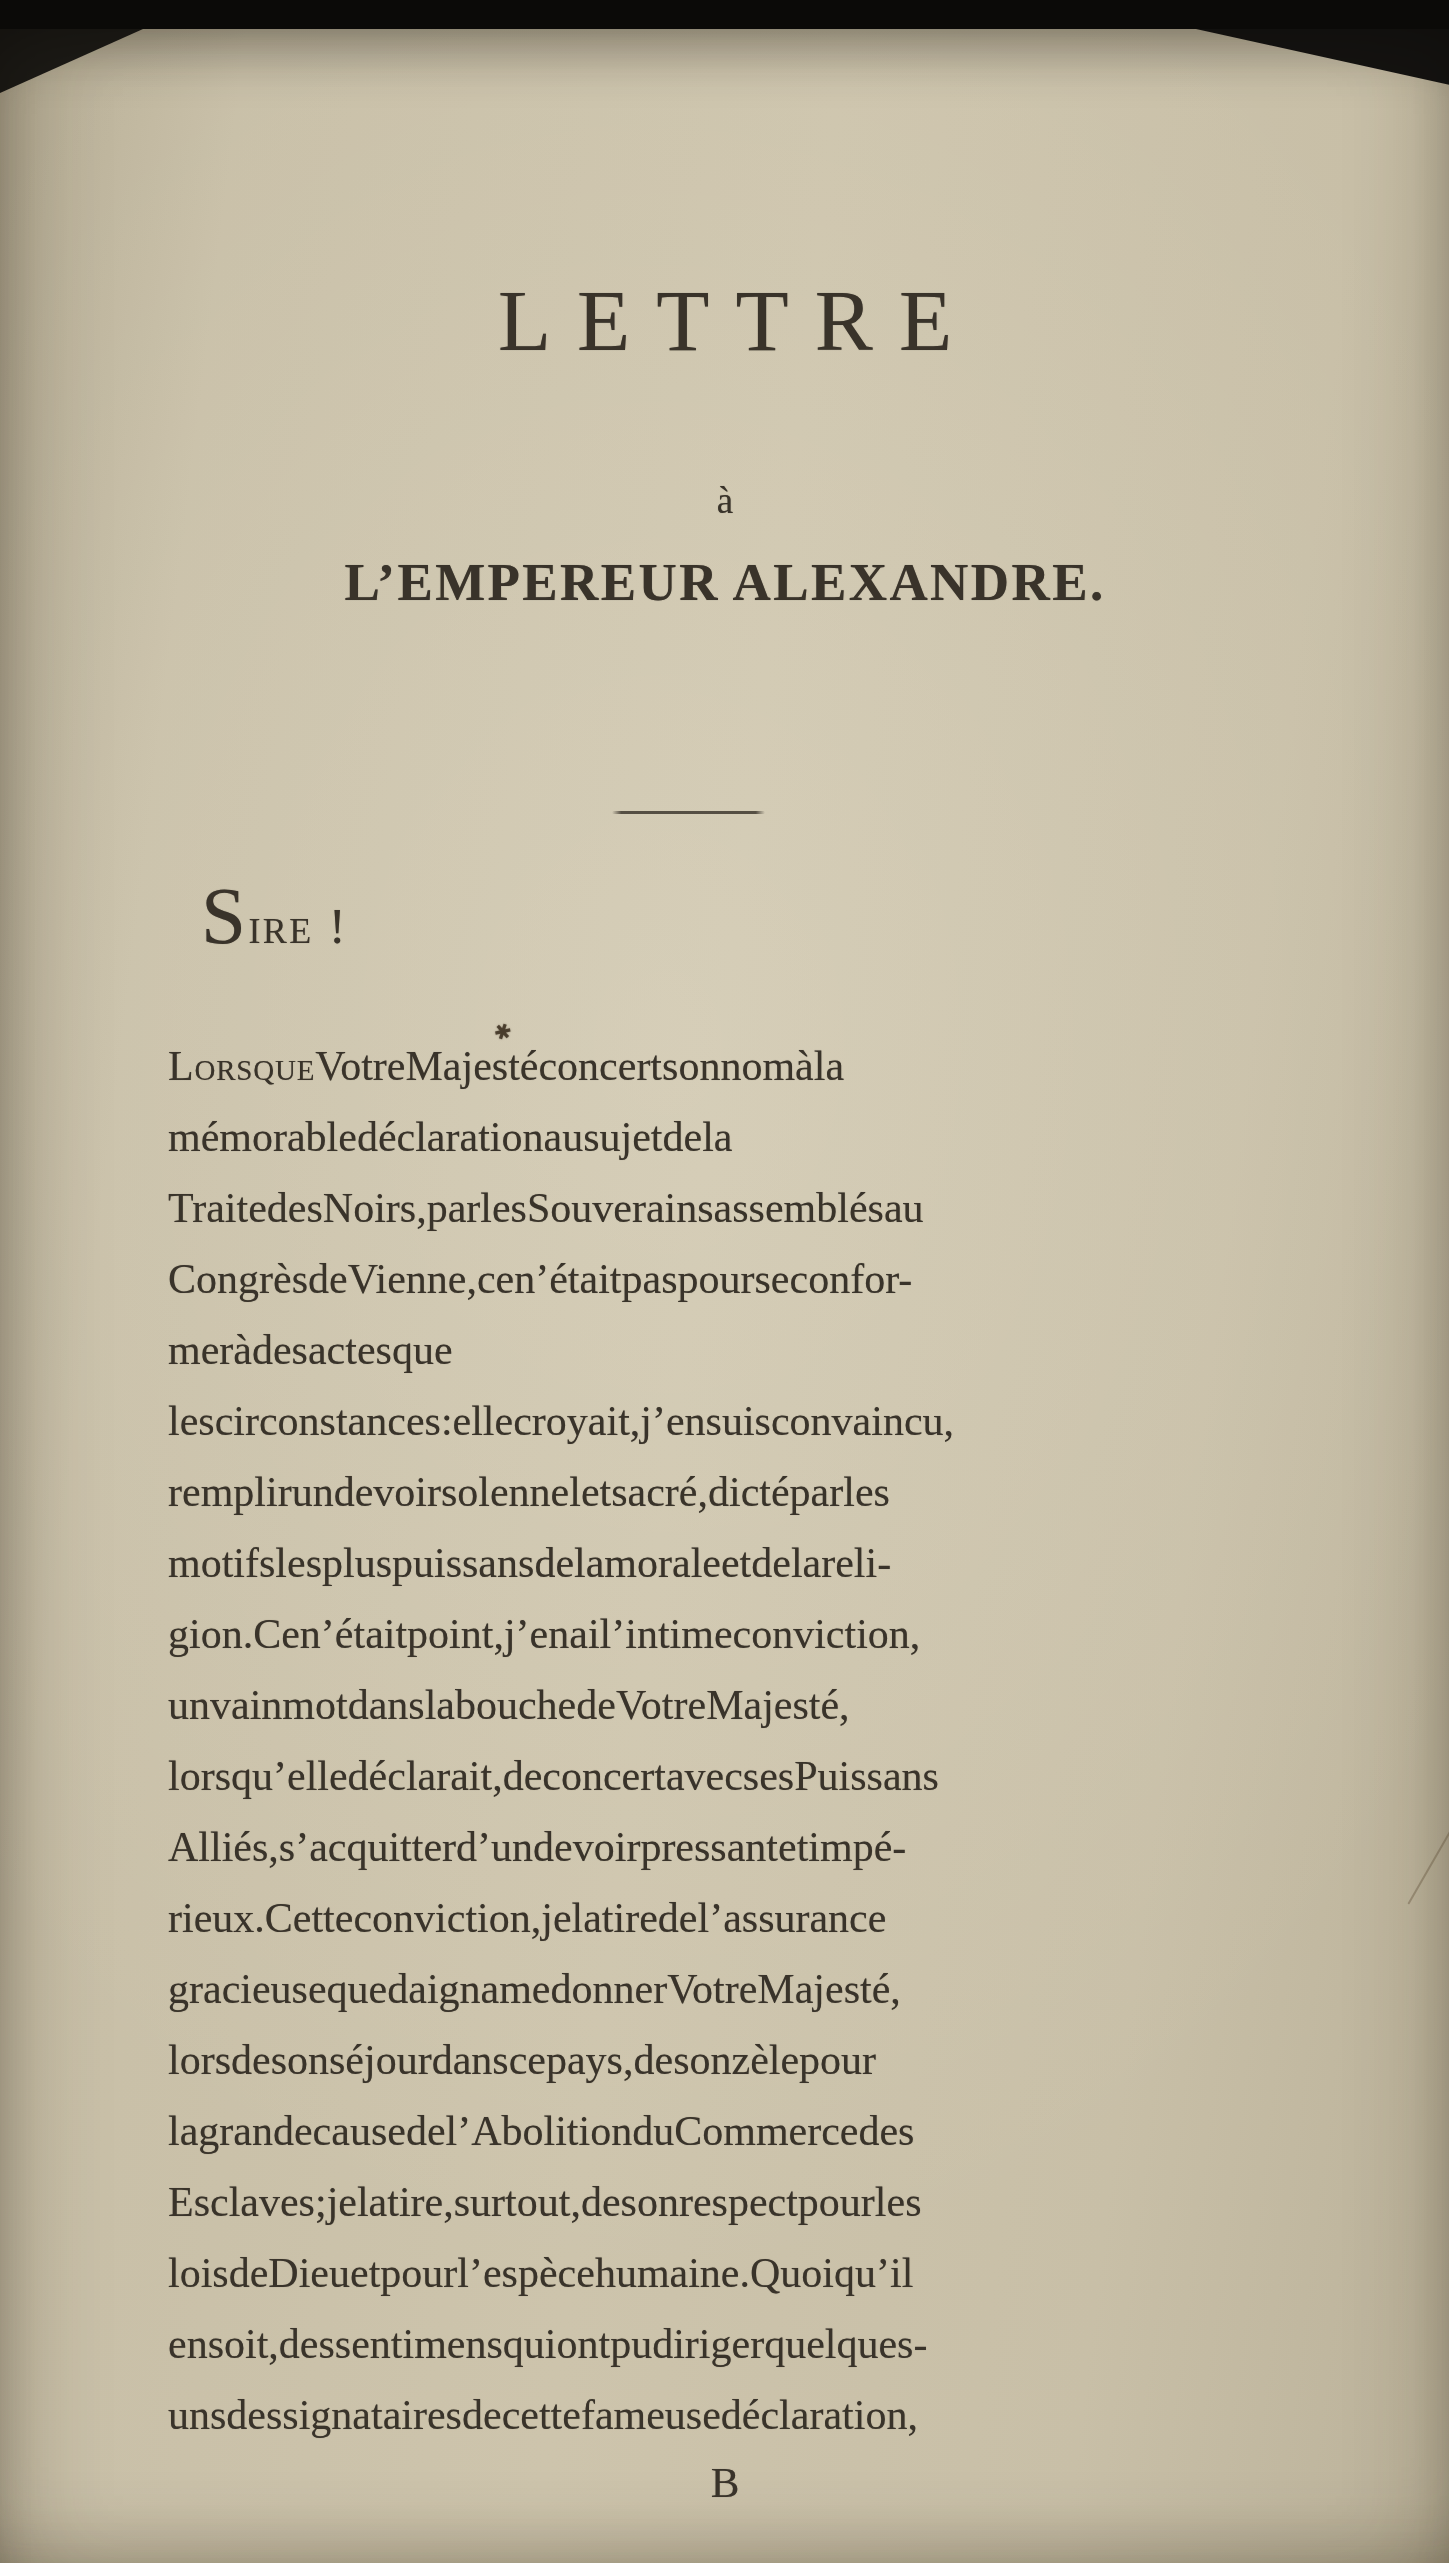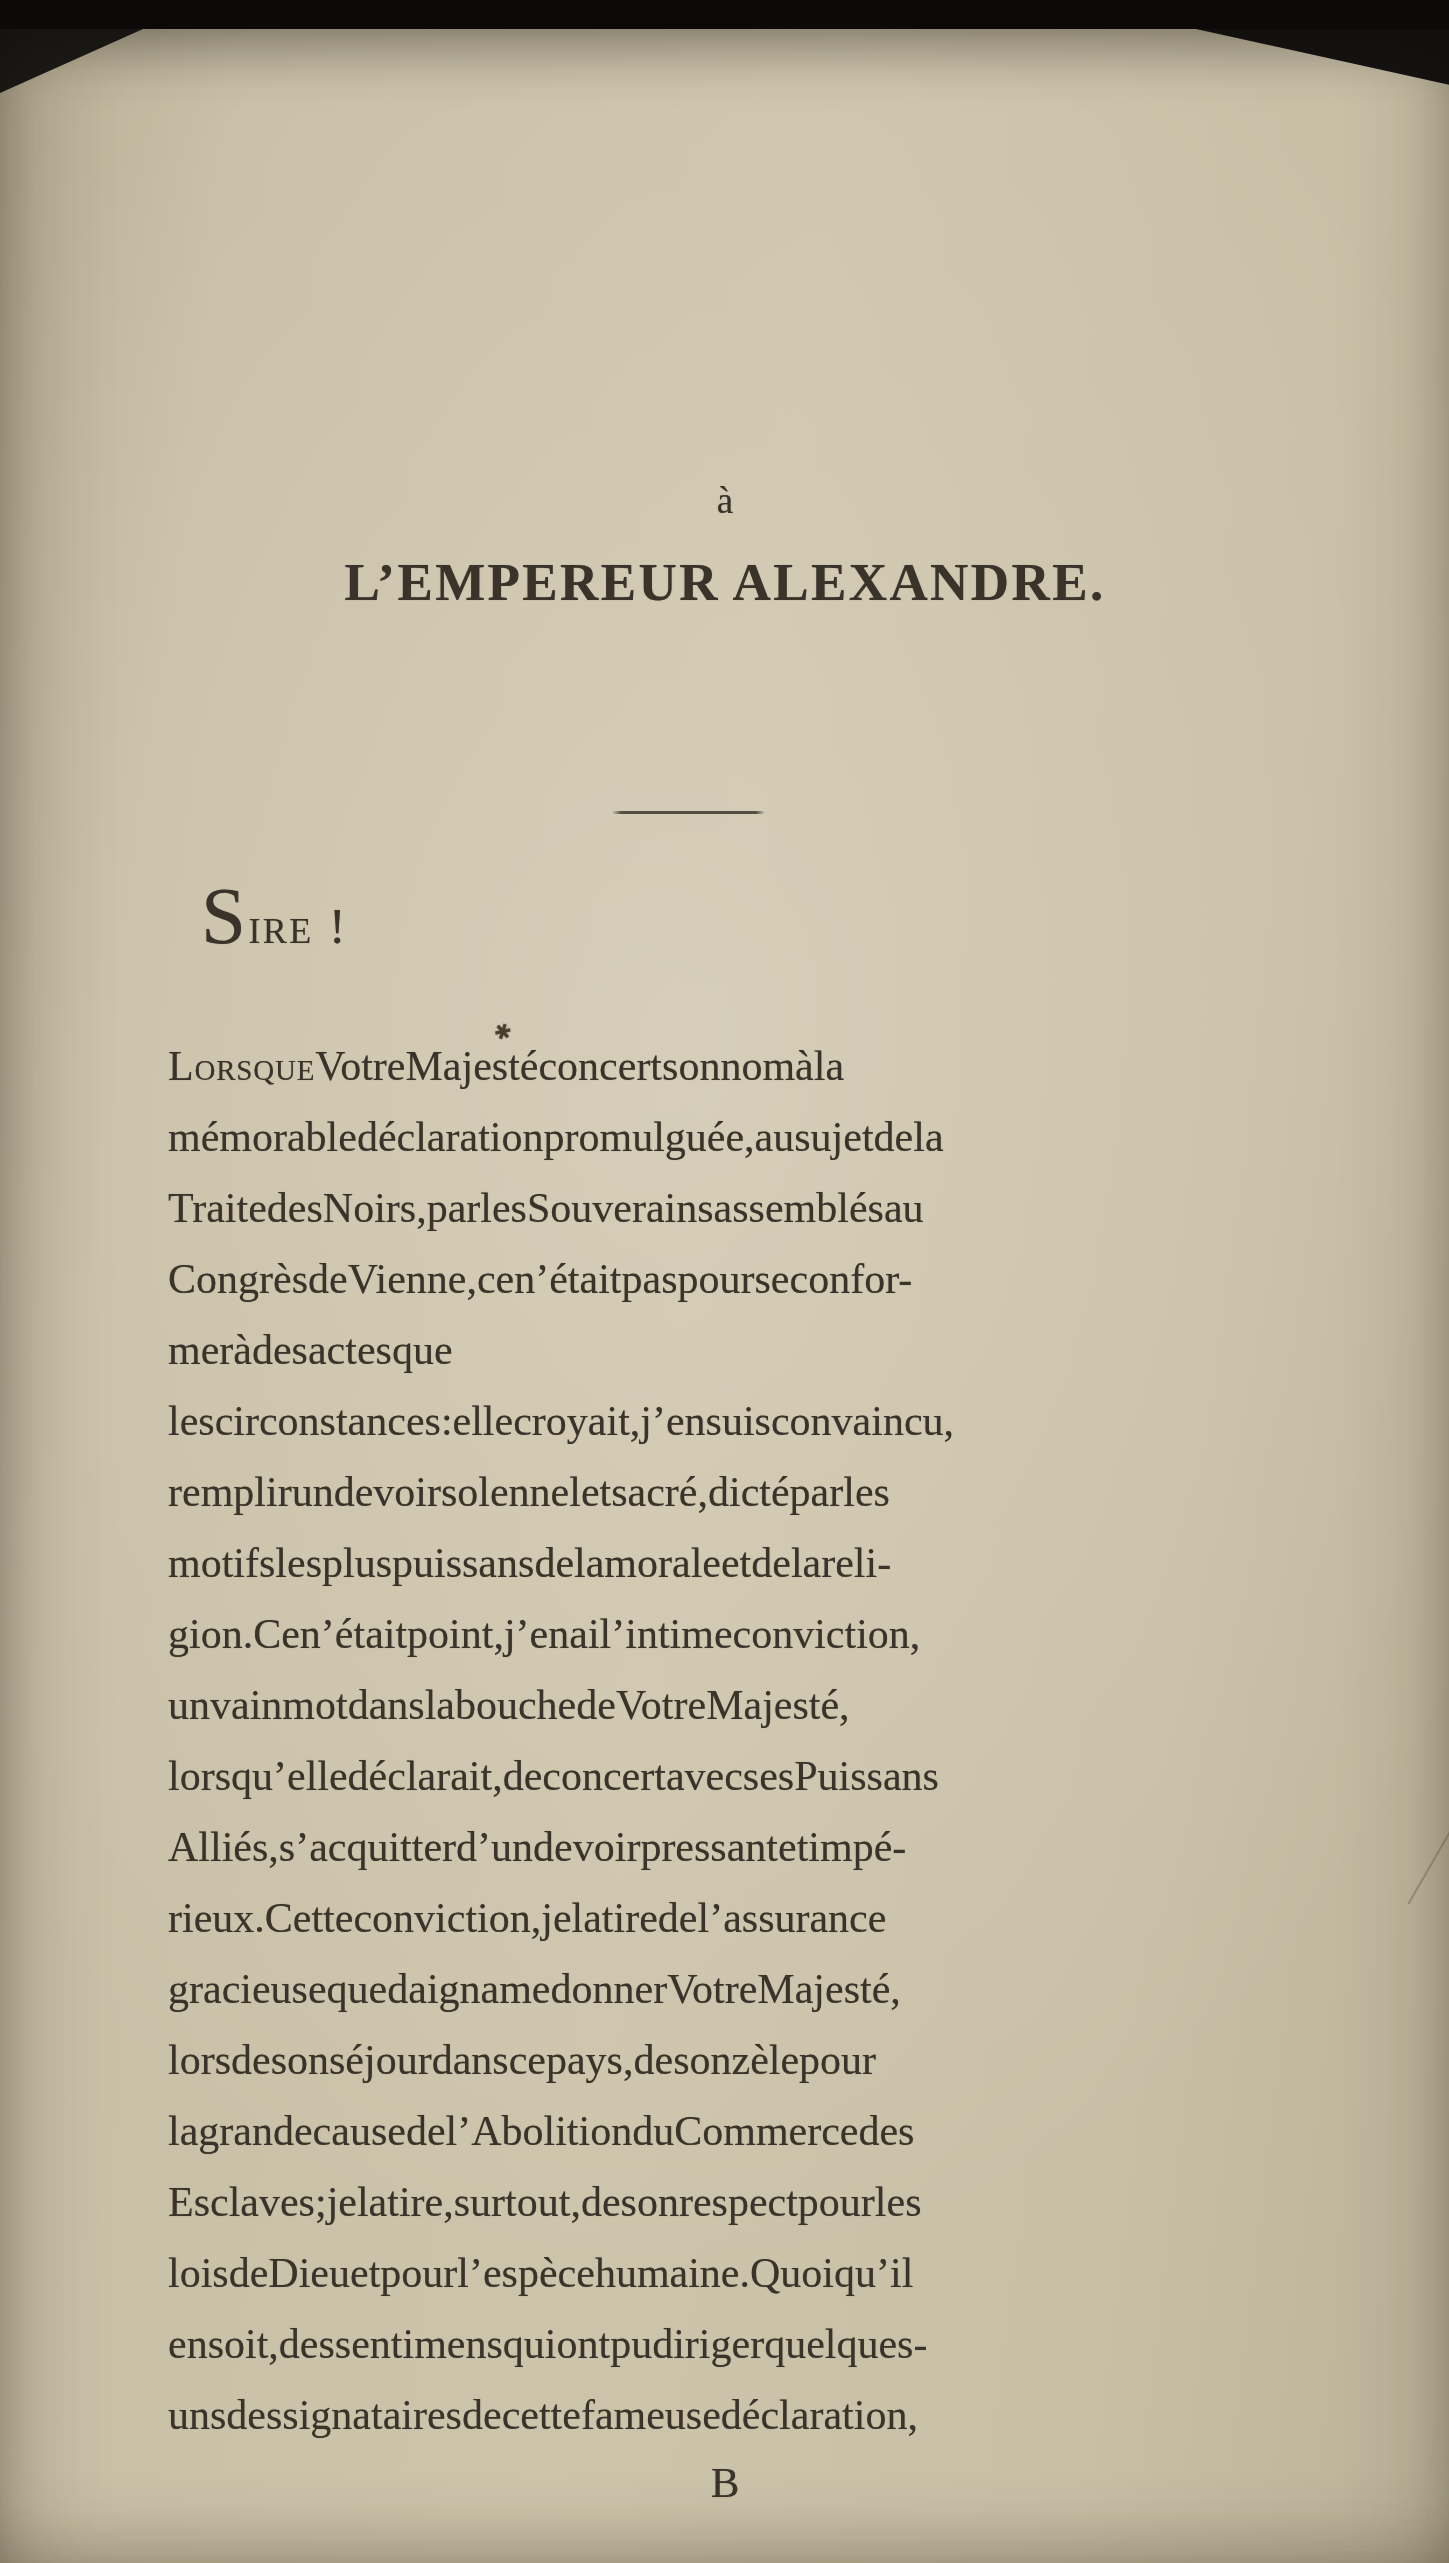--- a/index.html
+++ b/index.html
@@ -164,20 +164,21 @@
 </style>
 </head>
 <body>
 
 <div class="page">
   <div class="scan-edge-top"></div>
   <div class="paper">
     <div class="corner corner-left"></div>
     <div class="corner corner-right"></div>
 
+    <h1 class="title">LETTRE</h1>
     <div class="preposition">à</div>
     <h2 class="addressee">L’EMPEREUR ALEXANDRE.</h2>
 
     <div class="divider"></div>
 
     <div class="salutation">Sire !</div>
     <span class="ink-blot">✱</span>
 
     <div class="body">
         <div class="body-line">
@@ -186,21 +187,20 @@
           <span class="word">Majesté</span>
           <span class="word">concert</span>
           <span class="word">son</span>
           <span class="word">nom</span>
           <span class="word">à</span>
           <span class="word">la</span>
         </div>
         <div class="body-line">
           <span class="word">mémorable</span>
           <span class="word">déclaration</span>
-          <span class="word">promulguée,</span>
           <span class="word">au</span>
           <span class="word">sujet</span>
           <span class="word">de</span>
           <span class="word">la</span>
         </div>
         <div class="body-line">
           <span class="word">Traite</span>
           <span class="word">des</span>
           <span class="word">Noirs,</span>
           <span class="word">par</span>

